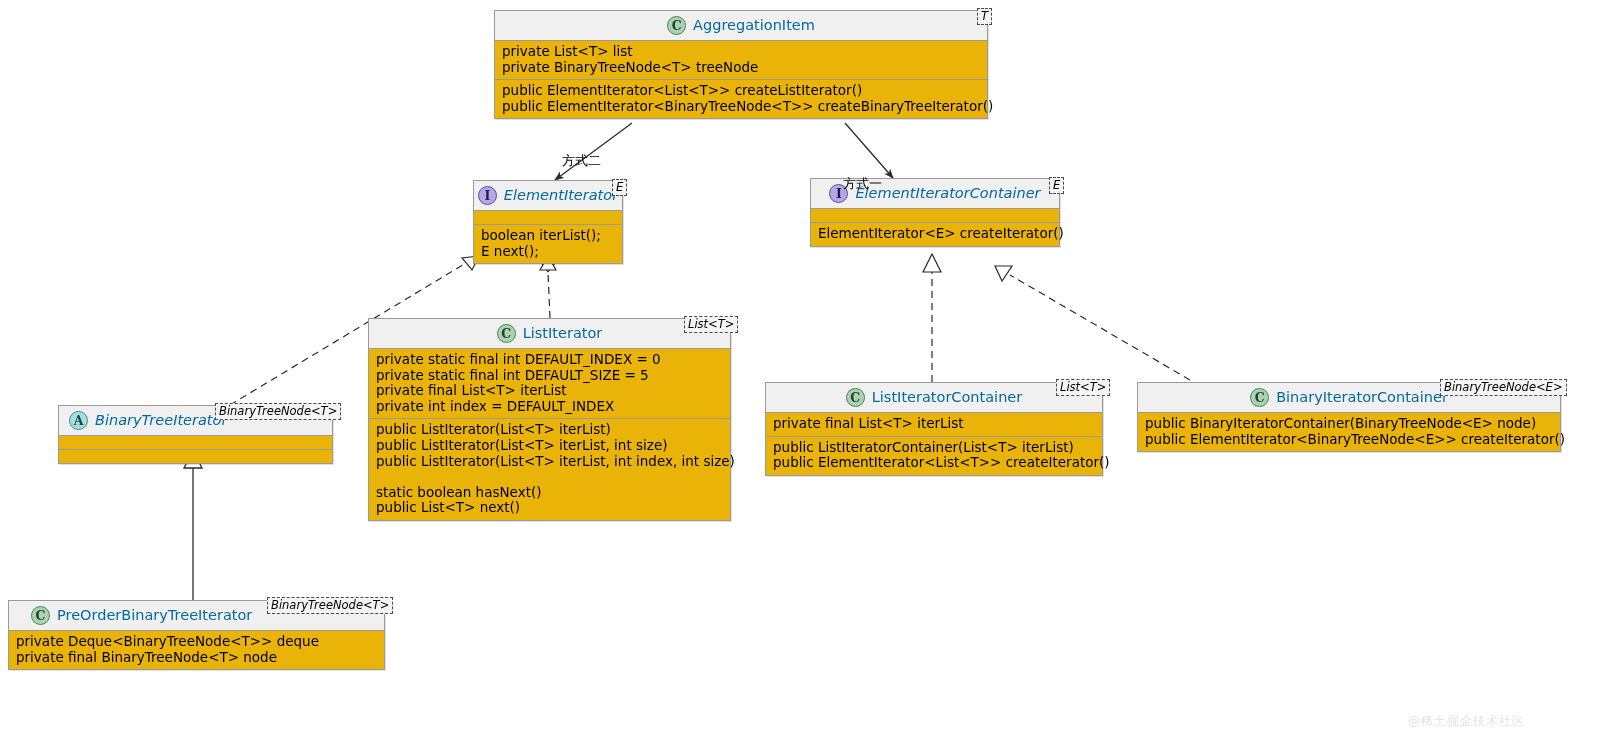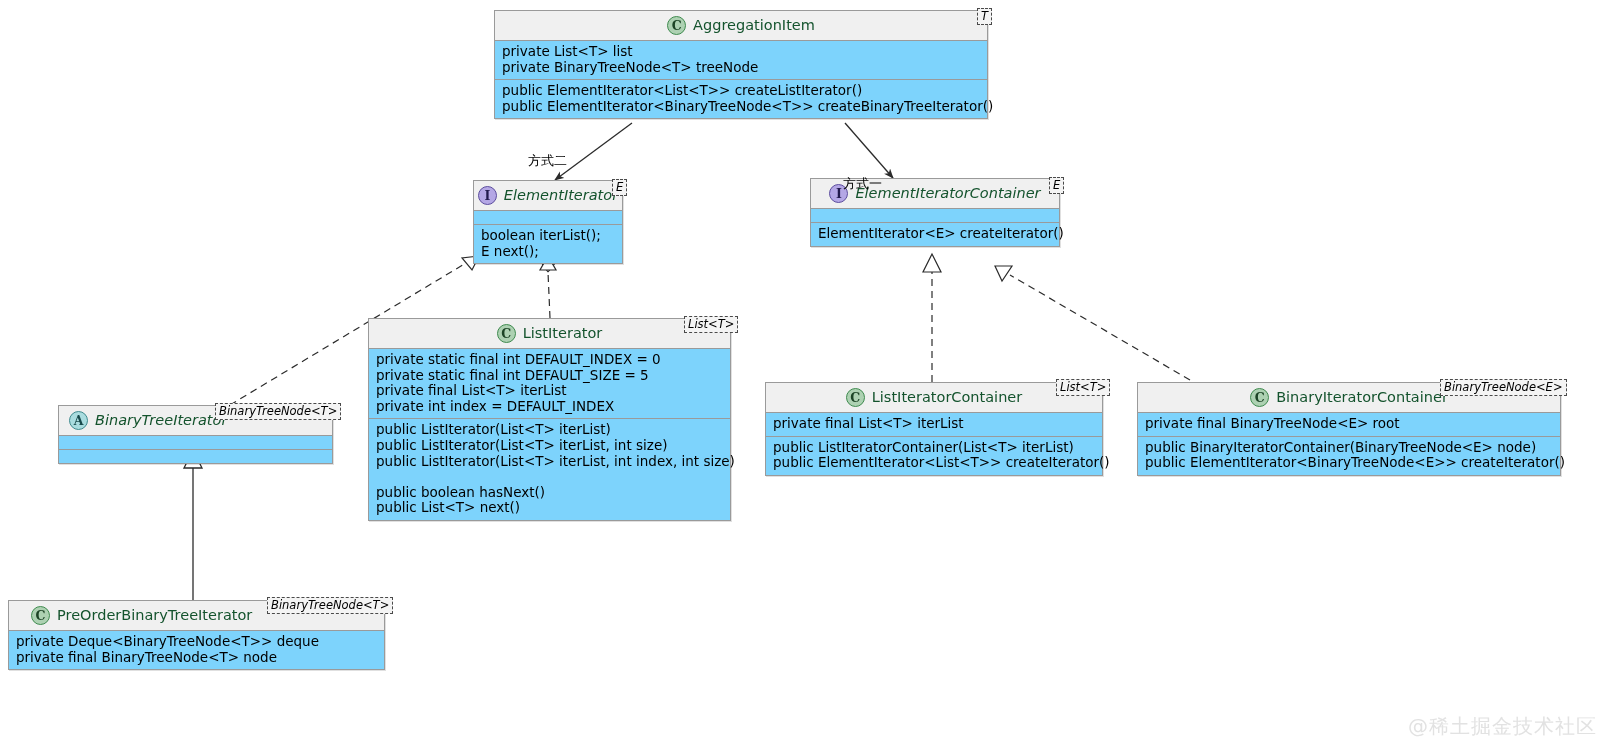--- a/index.html
+++ b/index.html
@@ -35,28 +35,28 @@
     justify-content: center;
     gap: 7px;
     padding: 4px 8px 5px 8px;
     border-bottom: 1px solid #9a9a9a;
     background: #f0f0f0;
     position: relative;
     min-height: 20px;
   }
   .uml-title {
     font-size: 14.5px;
-    color: #14532d;
+    color: #0369a1;
     white-space: nowrap;
   }
   .uml-title.italic { font-style: italic; }
   .uml-section {
     padding: 3px 7px 4px 7px;
     border-bottom: 1px solid #9a9a9a;
-    background: #7dd3fc;
+    background: #eab308;
   }
   .uml-section:last-child { border-bottom: none; }
   .uml-section.empty { padding: 3px 7px; min-height: 7px; }
   .uml-row {
     font-size: 13.5px;
     line-height: 15.6px;
     color: #000000;
     white-space: nowrap;
   }
   .uml-row.blank { height: 15.6px; }
@@ -101,21 +101,21 @@
     z-index: 5;
   }
   .edge-label {
     position: absolute;
     font-size: 13px;
     color: #000000;
     white-space: nowrap;
   }
   .watermark {
     position: absolute;
-    font-size: 20px;
+    font-size: 12px;
     color: #e2e2e2;
     white-space: nowrap;
     letter-spacing: 1px;
   }
 </style>
 </head>
 <body>
 
 <div id="canvas">
 
@@ -211,21 +211,21 @@
       <div class="uml-row">private static final int DEFAULT_INDEX = 0</div>
       <div class="uml-row">private static final int DEFAULT_SIZE = 5</div>
       <div class="uml-row">private final List&lt;T&gt; iterList</div>
       <div class="uml-row">private int index = DEFAULT_INDEX</div>
     </div>
     <div class="uml-section">
       <div class="uml-row">public ListIterator(List&lt;T&gt; iterList)</div>
       <div class="uml-row">public ListIterator(List&lt;T&gt; iterList, int size)</div>
       <div class="uml-row">public ListIterator(List&lt;T&gt; iterList, int index, int size)</div>
       <div class="uml-row blank"></div>
-      <div class="uml-row">public boolean hasNext()</div>
+      <div class="uml-row">static boolean hasNext()</div>
       <div class="uml-row">public List&lt;T&gt; next()</div>
     </div>
   </div>
   <div class="type-tag" style="left:684px; top:316px;">List&lt;T&gt;</div>
 
   <div class="uml-box" style="left:58px; top:405px; width:275px;">
     <div class="uml-header" style="justify-content:flex-start; padding-left:10px;">
       <span class="stereo-icon abs">A</span>
       <span class="uml-title italic">BinaryTreeIterator</span>
     </div>
@@ -260,27 +260,24 @@
     </div>
   </div>
   <div class="type-tag" style="left:1056px; top:379px;">List&lt;T&gt;</div>
 
   <div class="uml-box" style="left:1137px; top:382px; width:424px;">
     <div class="uml-header">
       <span class="stereo-icon cls">C</span>
       <span class="uml-title">BinaryIteratorContainer</span>
     </div>
     <div class="uml-section">
-      <div class="uml-row">private final BinaryTreeNode&lt;E&gt; root</div>
-    </div>
-    <div class="uml-section">
       <div class="uml-row">public BinaryIteratorContainer(BinaryTreeNode&lt;E&gt; node)</div>
       <div class="uml-row">public ElementIterator&lt;BinaryTreeNode&lt;E&gt;&gt; createIterator()</div>
     </div>
   </div>
   <div class="type-tag" style="left:1440px; top:379px;">BinaryTreeNode&lt;E&gt;</div>
 
-  <div class="edge-label" style="left:528px; top:152px;">方式二</div>
+  <div class="edge-label" style="left:562px; top:152px;">方式二</div>
   <div class="edge-label" style="left:843px; top:161px;margin-top:14px;">方式一</div>
 
   <div class="watermark" style="left:1408px; top:713px;">@稀土掘金技术社区</div>
 
 </div>
 
 </body></html>

